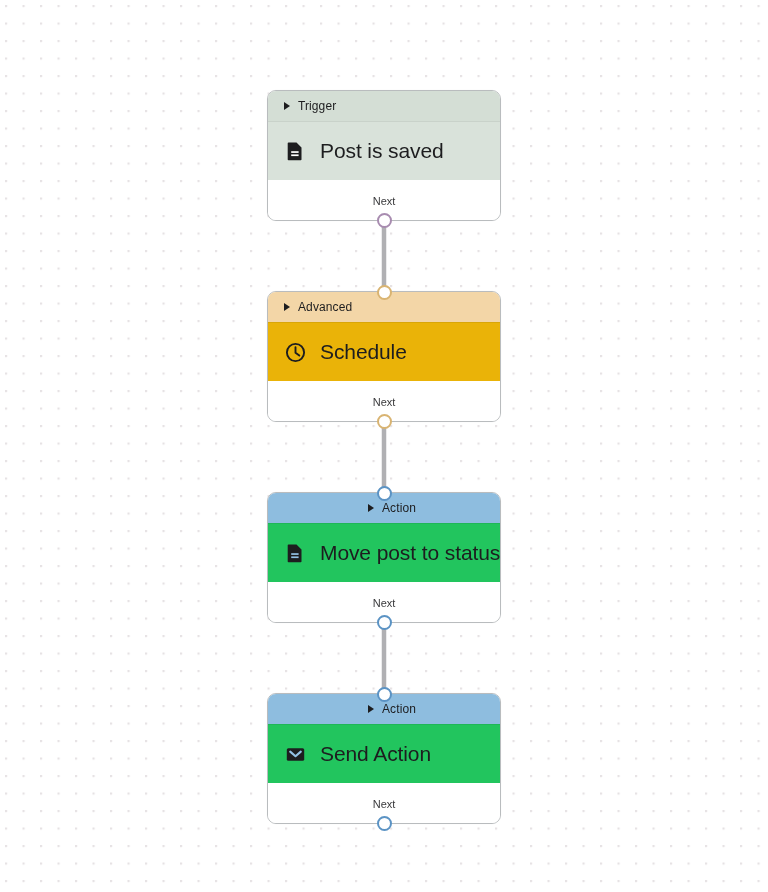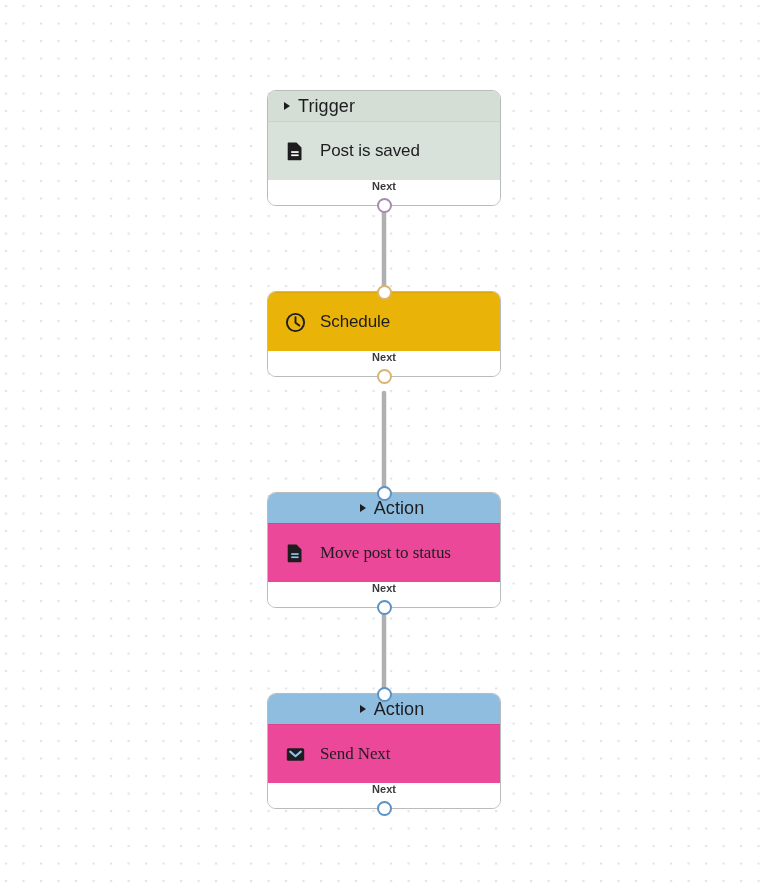--- a/index.html
+++ b/index.html
@@ -50,21 +50,21 @@
   .node-inner {
     border-radius: 8px;
     overflow: hidden;
   }
 
   .node-header {
     height: 30px;
     display: flex;
     align-items: center;
     padding: 0 0 0 16px;
-    font-size: 18px;
+    font-size: 12px;
     color: #1d1d1f;
     letter-spacing: 0.1px;
   }
   .caret {
     width: 0;
     height: 0;
     border-left: 6.5px solid #1d1d1f;
     border-top: 4.5px solid transparent;
     border-bottom: 4.5px solid transparent;
     margin-right: 8px;
@@ -81,34 +81,33 @@
   .node-icon {
     width: 22px;
     height: 22px;
     flex: 0 0 auto;
     margin-right: 14px;
     display: flex;
     align-items: center;
     justify-content: center;
   }
   .node-title {
-    font-size: 17px;
+    font-size: 21px;
     color: #1d1d1f;
     letter-spacing: -0.1px;
     white-space: nowrap;
   }
 
   .node-footer {
     height: 25px;
     background: #ffffff;
     display: flex;
     align-items: flex-start;
     justify-content: center;
-    padding-top: 0;
-    font-weight: bold;
+    padding-top: 15px;
   }
   .footer-label {
     font-size: 11px;
     color: #3a3a3c;
   }
 
   
   .port {
     position: absolute;
     width: 15px;
@@ -124,21 +123,21 @@
   .port-out { bottom: -7.5px; }
 
   
   .theme-green .node-header { background: #d4ded5; }
   .theme-green .node-body   { background: #d9e2da; }
 
   .theme-tan .node-header { background: #f3d6a7; }
   .theme-tan .node-body   { background: #eab308; }
 
   .theme-blue .node-header { background: #8ebddf; justify-content: center; }
-  .theme-blue .node-body   { background: #ec4899; font-family: Liberation Serif, serif; }
+  .theme-blue .node-body   { background: #22c55e; }
 </style>
 </head>
 <body>
 
 <div id="canvas">
 
   <svg id="edges" viewBox="0 0 768 892" width="768" height="892">
     <line x1="384" y1="192" x2="384" y2="292" stroke="#b0b0b3" stroke-width="4.5" stroke-linecap="round"></line>
     <line x1="384" y1="393" x2="384" y2="493" stroke="#b0b0b3" stroke-width="4.5" stroke-linecap="round"></line>
     <line x1="384" y1="594" x2="384" y2="694" stroke="#b0b0b3" stroke-width="4.5" stroke-linecap="round"></line>
@@ -162,20 +161,24 @@
       </div>
       <div class="node-footer">
         <span class="footer-label">Next</span>
       </div>
     </div>
     <div class="port port-out" style="border-color:#a88cb0;"></div>
   </div>
 
   <div class="node theme-tan" style="left:267px; top:291px;">
     <div class="node-inner">
+      <div class="node-header">
+        <span class="caret"></span>
+        <span>Advanced</span>
+      </div>
       <div class="node-body">
         <span class="node-icon">
           <svg width="21" height="21" viewBox="0 0 21 21">
             <circle cx="10.5" cy="10.5" r="8.6" fill="none" stroke="#1d1d1f" stroke-width="1.9"></circle>
             <path d="M10.5 5.2 V10.8 L14.3 13.6" fill="none" stroke="#1d1d1f" stroke-width="1.9" stroke-linecap="round" stroke-linejoin="round"></path>
           </svg>
         </span>
         <span class="node-title">Schedule</span>
       </div>
       <div class="node-footer">
@@ -216,21 +219,21 @@
         <span class="caret"></span>
         <span>Action</span>
       </div>
       <div class="node-body">
         <span class="node-icon">
           <svg width="21" height="21" viewBox="0 0 21 21">
             <rect x="1.8" y="4.2" width="17.4" height="12.6" rx="1.6" fill="#1d1d1f"></rect>
             <path d="M5.2 7.6 L10.5 12.2 L15.8 7.6" fill="none" stroke="#93c1e4" stroke-width="2.1" stroke-linecap="round" stroke-linejoin="round"></path>
           </svg>
         </span>
-        <span class="node-title">Send Next</span>
+        <span class="node-title">Send Action</span>
       </div>
       <div class="node-footer">
         <span class="footer-label">Next</span>
       </div>
     </div>
     <div class="port port-in" style="border-color:#5b93c4;"></div>
     <div class="port port-out" style="border-color:#5b93c4;"></div>
   </div>
 
 </div>

